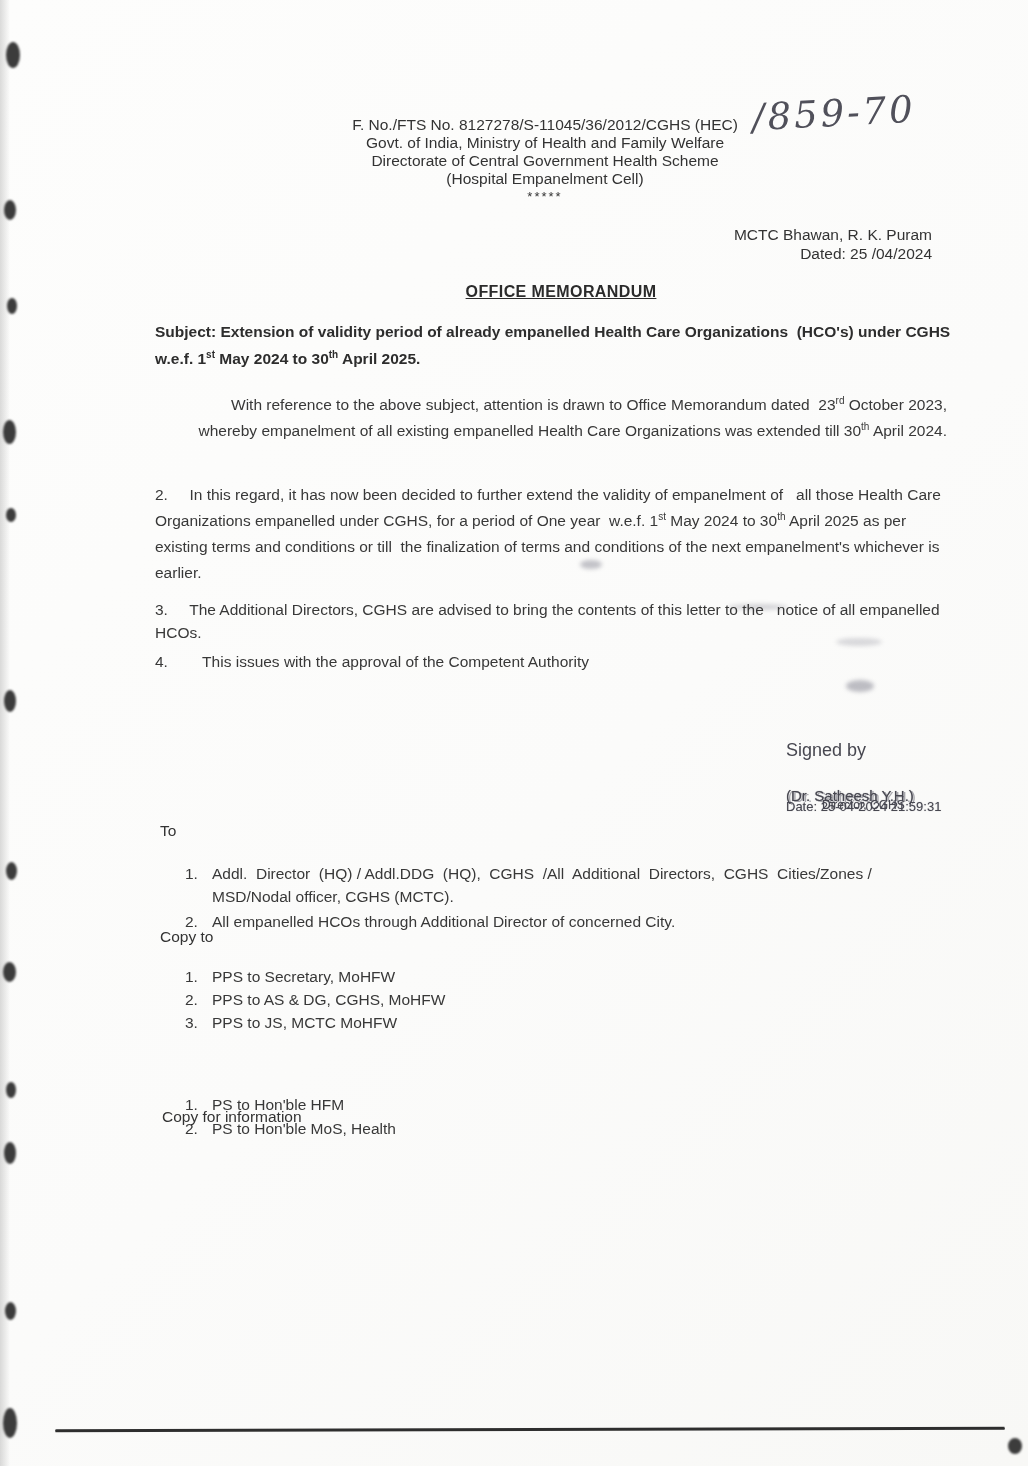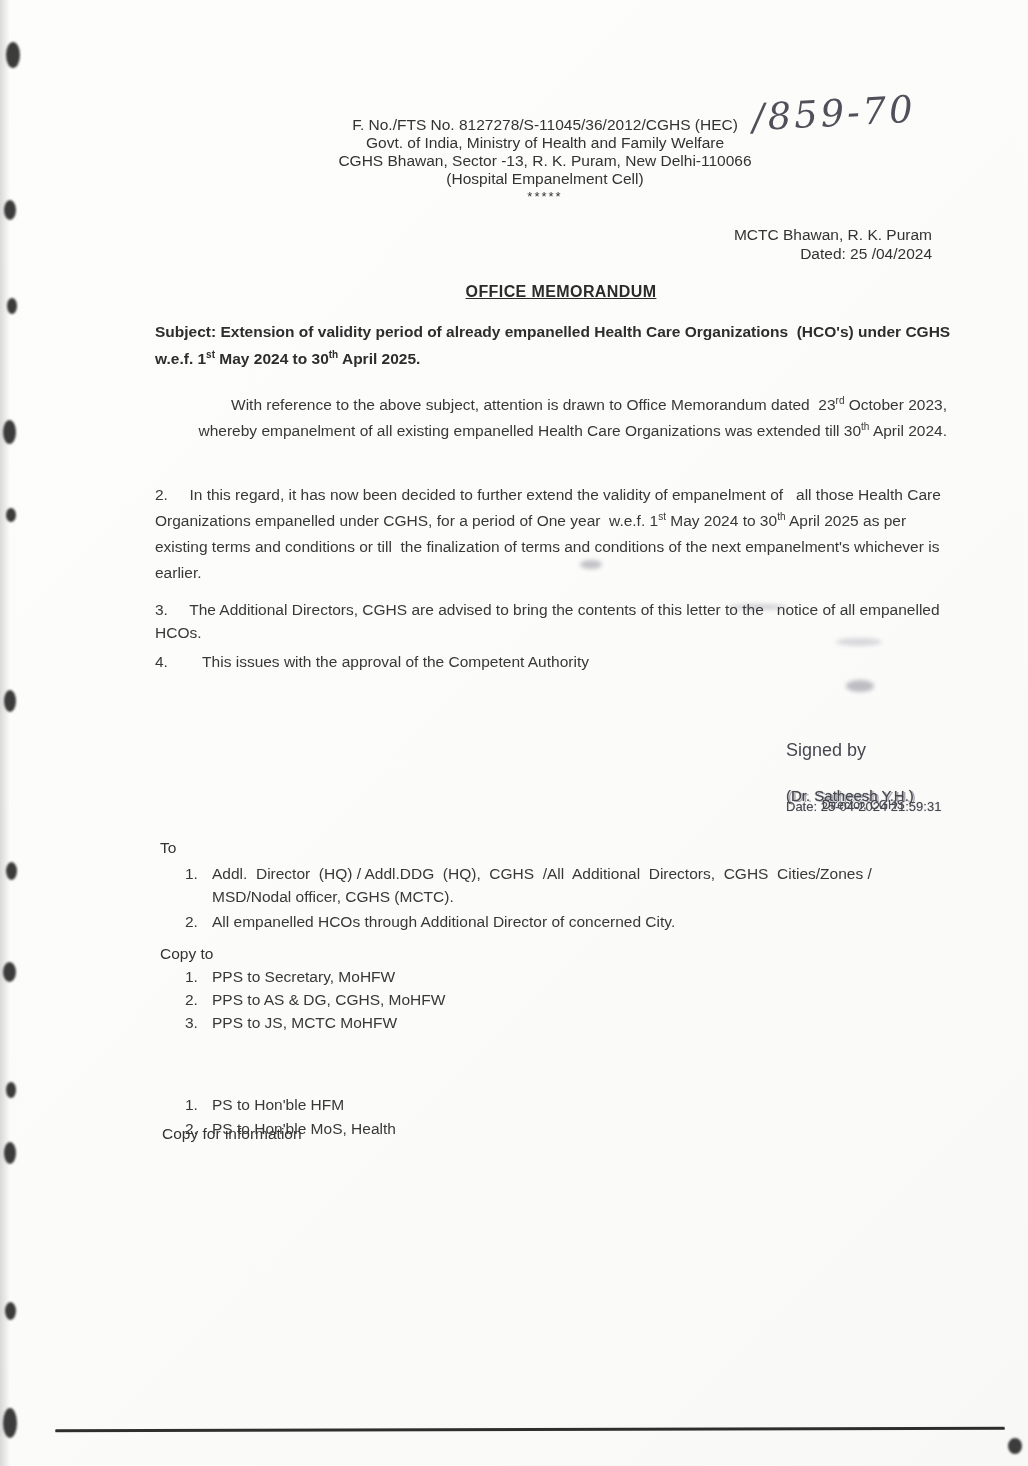--- a/index.html
+++ b/index.html
@@ -62,21 +62,21 @@
   }
   .sig-desig {
     font-size: 12px; margin-left: 36px; margin-bottom: -13px;
     text-shadow: 0 0 1px rgba(72,72,84,0.5);
   }
   .sig-date {
     font-size: 13px;
     text-shadow: 0 0 1px rgba(72,72,84,0.45);
   }
   
-  .block-label { position: absolute; left: 160px; color: #333; margin-top: 17px; }
+  .block-label { position: absolute; left: 160px; color: #333; }
   .to-label { top: 822px; }
   .copyto-label { top: 928px; text-align: center; }
   .copyinfo-label { top: 1108px; left: 162px; }
   .dist-list { position: absolute; left: 185px; width: 762px; }
   .to-list { top: 862px; line-height: 23px; }
   .copyto-list { top: 968px; }
   .copyinfo-list { top: 1096px; }
   .list-item { display: flex; margin-bottom: 2px; }
   .copyto-list .list-item { margin-bottom: 5px; }
   .copyinfo-list .list-item { margin-bottom: 6px; }
@@ -115,21 +115,21 @@
   <div class="artifact" style="left:1008px; top:1438px; width:14px; height:16px;"></div>
   <div class="bottom-line"></div>
   <div class="smudge" style="left:580px; top:560px; width:22px; height:9px;"></div>
   <div class="smudge" style="left:728px; top:604px; width:60px; height:6px; opacity:0.35;"></div>
   <div class="smudge" style="left:836px; top:638px; width:46px; height:8px; opacity:0.3;"></div>
   <div class="smudge" style="left:846px; top:680px; width:28px; height:12px; opacity:0.55;"></div>
 
   <div class="header-block">
     <div>F. No./FTS No. 8127278/S-11045/36/2012/CGHS (HEC)</div>
     <div>Govt. of India, Ministry of Health and Family Welfare</div>
-    <div>CGHS Bhawan, Sector -13, R. K. Puram, New Delhi-110066</div>
+    <div>Directorate of Central Government Health Scheme</div>
     <div>(Hospital Empanelment Cell)</div>
     <div class="stars">*****</div>
   </div>
 
   <div class="handwritten">/859-70</div>
 
   <div class="dateline">
     <div>MCTC Bhawan, R. K. Puram</div>
     <div>Dated:  25 /04/2024</div>
   </div>

